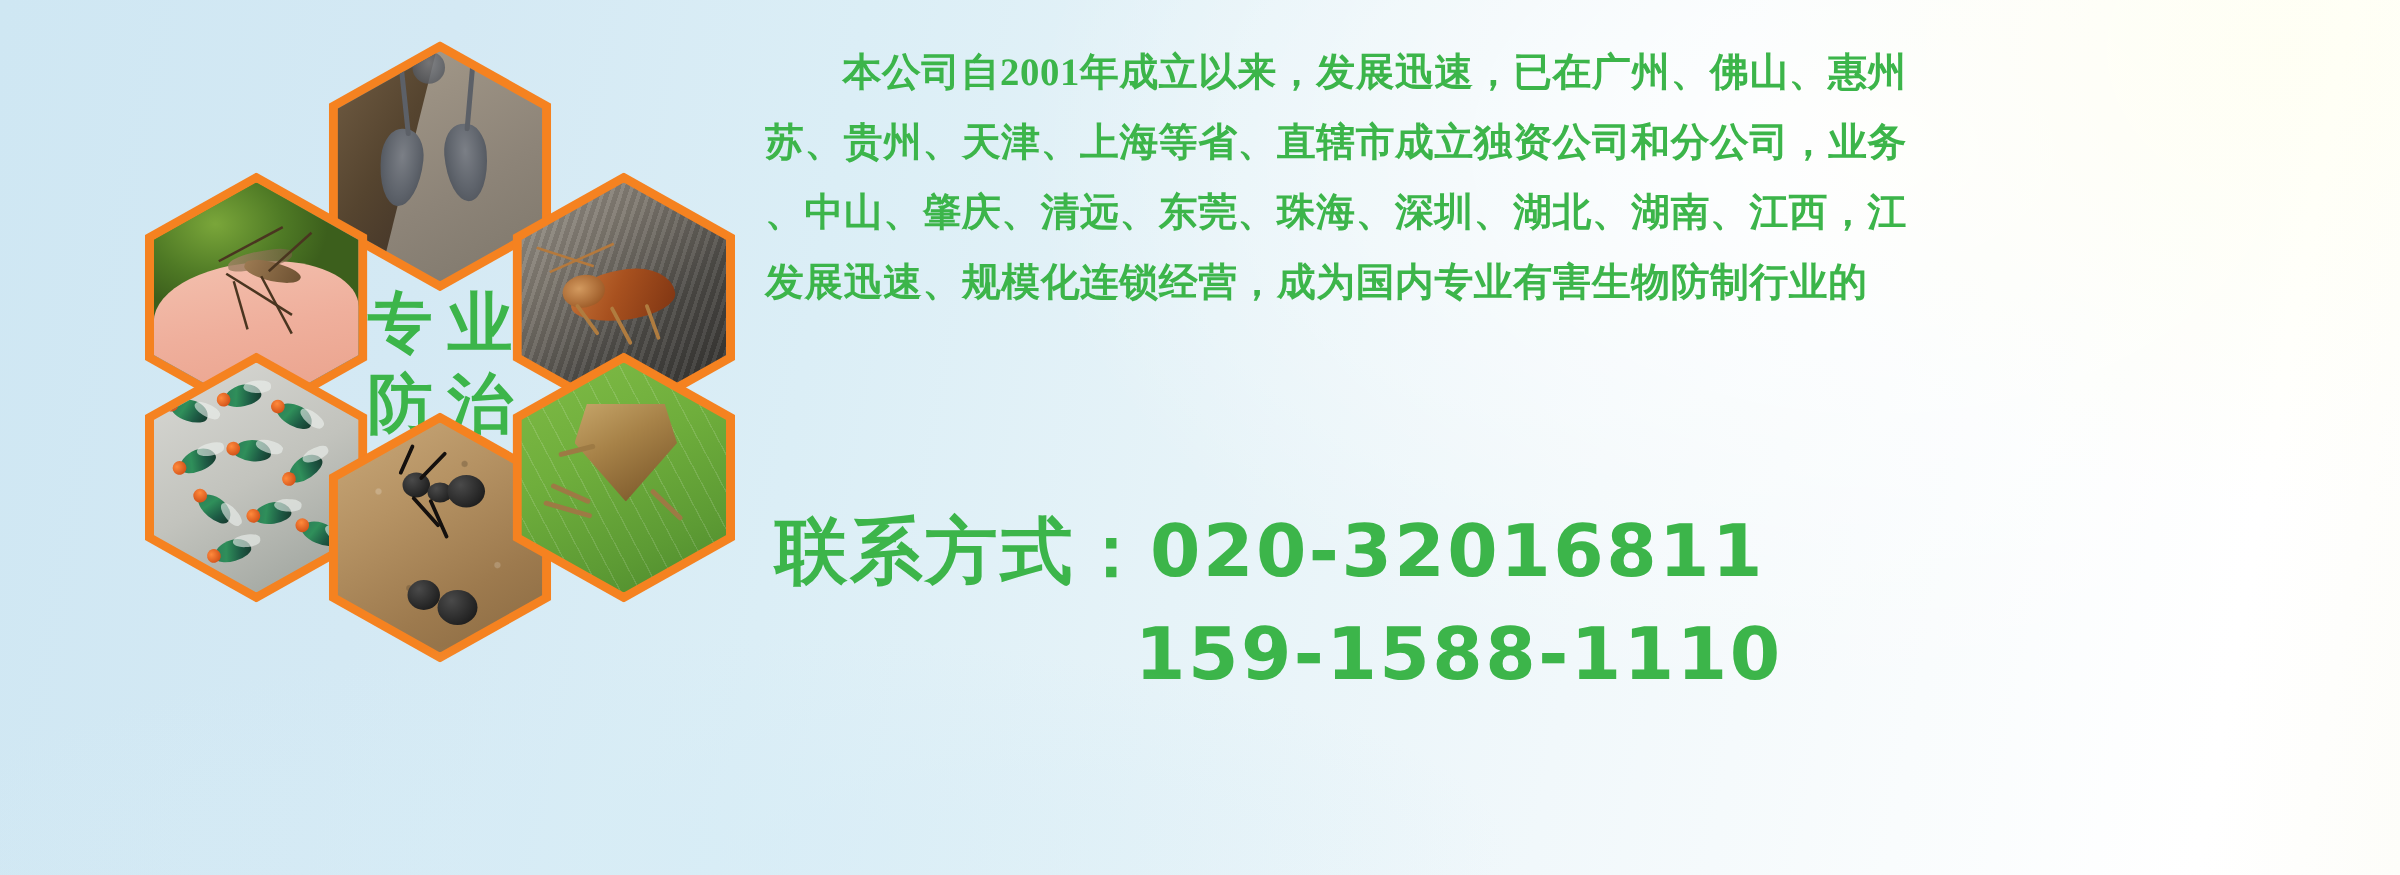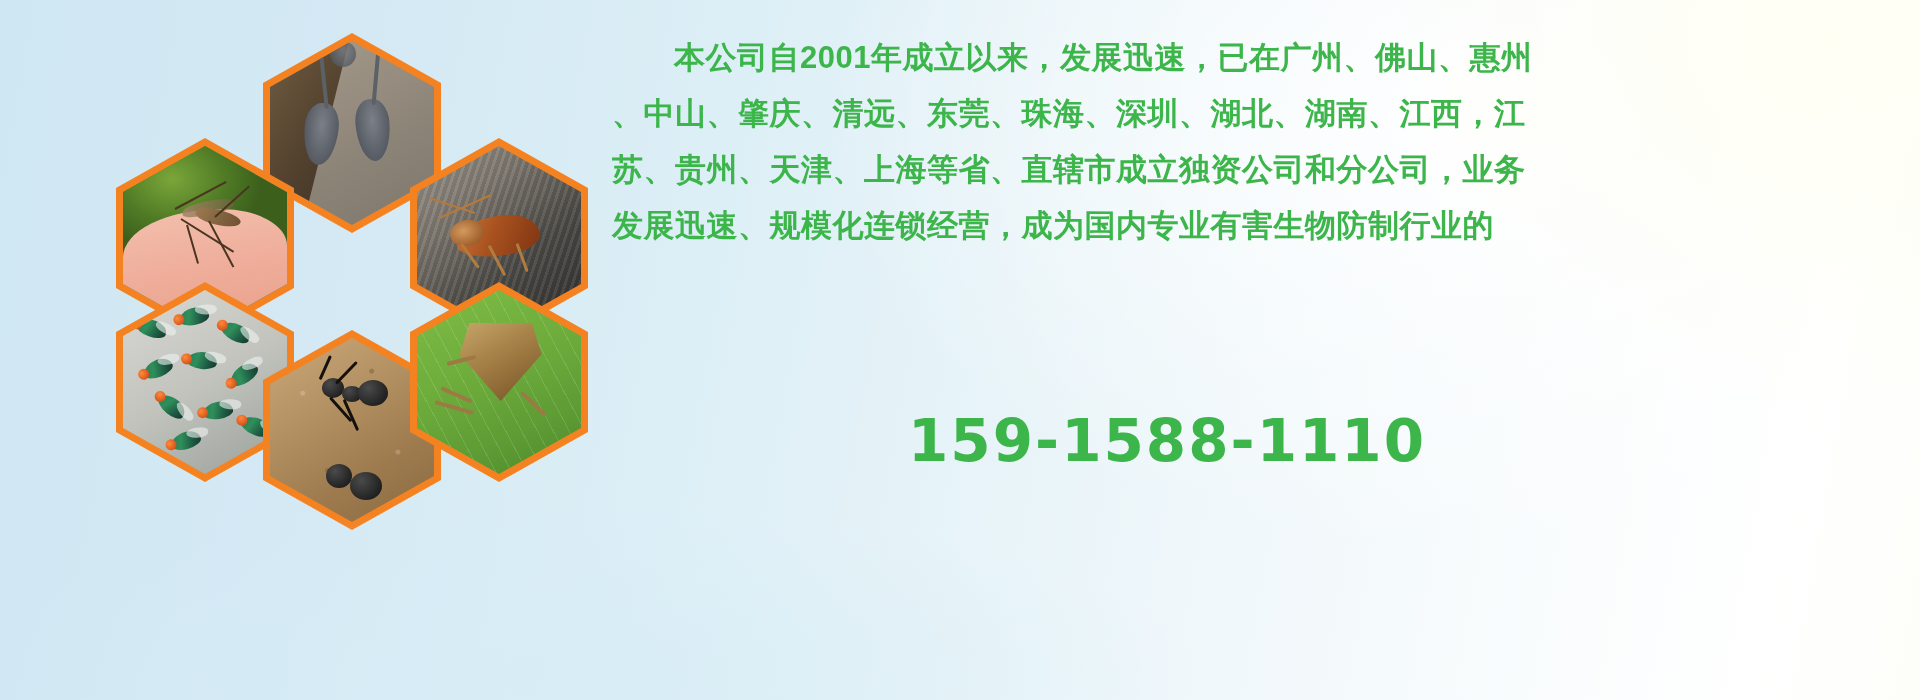--- a/index.html
+++ b/index.html
@@ -158,21 +158,21 @@
   }
   .art-bug .bleg{position:absolute;height:4px;background:#9d7a44;border-radius:2px;transform-origin:left center;}
 
   
   .copy{
     position:absolute;left:612px;top:30px;width:1288px;
     color:#3cb54a;
     font-size:31px;font-weight:bold;line-height:56px;
     letter-spacing:0.5px;
     text-align:justify;
-    font-family:Liberation Sans, sans-serif;
+    font-family:Liberation Serif, serif;
   }
   .copy p{margin:0;}
   .copy p.first{text-indent:62px;}
 
   .contact{
     position:absolute;left:620px;top:400px;width:1300px;
     color:#3cb54a;font-weight:bold;
     font-family:"DejaVu Sans","Liberation Sans",sans-serif;
   }
   .contact .line1{font-size:58px;line-height:82px;letter-spacing:2px;white-space:nowrap;}
@@ -221,20 +221,24 @@
           <div class="pron"></div>
           <div class="ant" style="left:18px;top:48px;width:56px;transform:rotate(-24deg);"></div>
           <div class="ant" style="left:10px;top:66px;width:48px;transform:rotate(18deg);"></div>
           <div class="rleg" style="left:44px;top:96px;width:30px;transform:rotate(54deg);"></div>
           <div class="rleg" style="left:72px;top:98px;width:34px;transform:rotate(62deg);"></div>
           <div class="rleg" style="left:100px;top:96px;width:30px;transform:rotate(70deg);"></div>
         </div>
       </div>
     </div>
 
+    <div class="hex-center" style="left:177px;top:186px;">
+      <div class="ct">专业</div>
+      <div class="ct">防治</div>
+    </div>
 
     <div class="hex" style="left:36px;top:282px;">
       <div class="inner">
         <div class="art art-flies">
           <div class="fly" style="left:14px;top:30px;transform:rotate(18deg);">
               <i></i>
               <b></b>
             </div>
           <div class="fly" style="left:56px;top:18px;transform:rotate(-12deg);">
               <i></i>
@@ -303,22 +307,23 @@
           <div class="bleg" style="left:104px;top:100px;width:34px;transform:rotate(44deg);"></div>
           <div class="bleg" style="left:18px;top:110px;width:40px;transform:rotate(16deg);"></div>
         </div>
       </div>
     </div>
 
   </div>
 
   <div class="copy">
     <p class="first">本公司自2001年成立以来，发展迅速，已在广州、佛山、惠州</p>
+    <p>苏、贵州、天津、上海等省、直辖市成立独资公司和分公司，业务</p>
     <p>、中山、肇庆、清远、东莞、珠海、深圳、湖北、湖南、江西，江</p>
-    <p>苏、贵州、天津、上海等省、直辖市成立独资公司和分公司，业务</p>
     <p>发展迅速、规模化连锁经营，成为国内专业有害生物防制行业的</p>
   </div>
 
   <div class="contact">
+    <div class="line1">联系方式：020-32016811</div>
     <div class="line2">159-1588-1110</div>
   </div>
 
 </div>
 
 </body></html>

